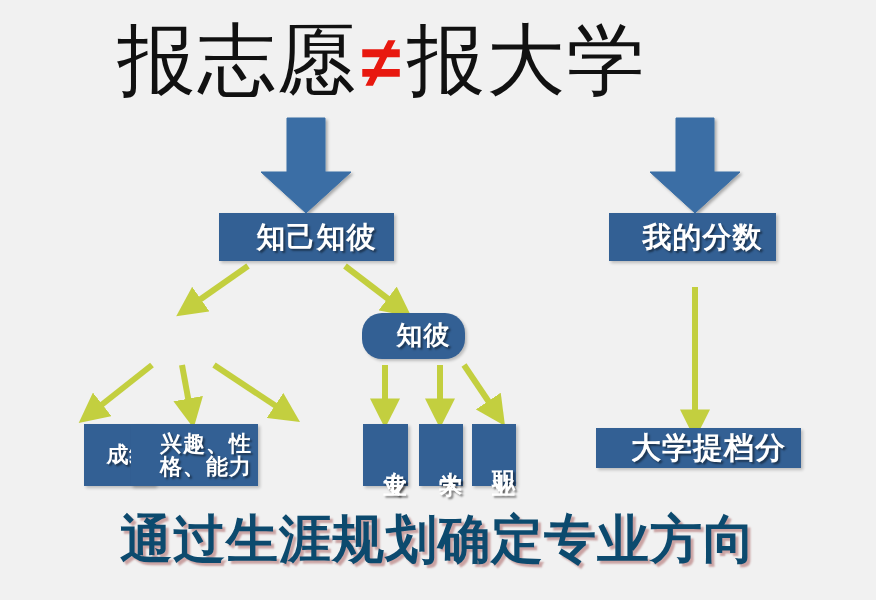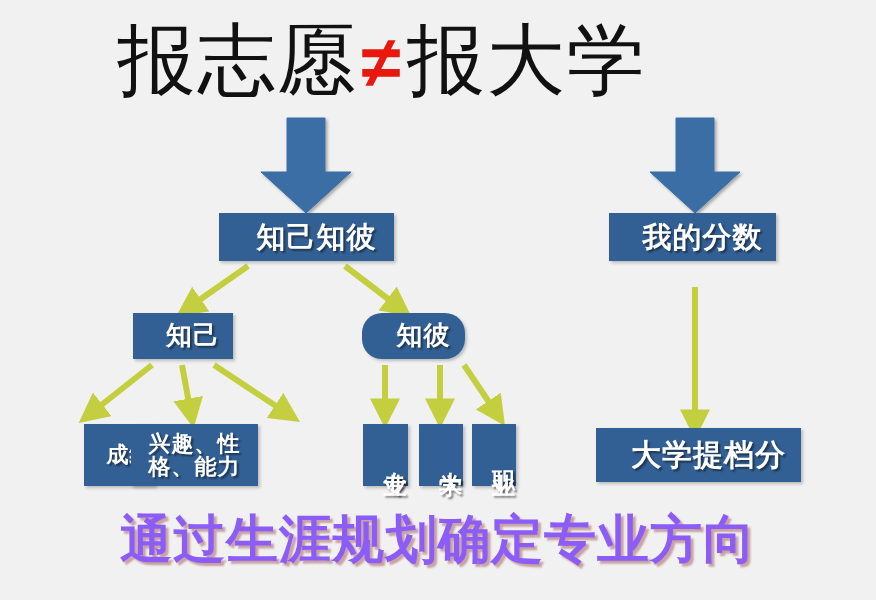--- a/index.html
+++ b/index.html
@@ -80,21 +80,21 @@
   .banner {
     position: absolute;
     left: 0;
     top: 505px;
     width: 876px;
     text-align: center;
     white-space: nowrap;
     font-size: 52px;
     line-height: 68px;
     font-weight: 700;
-    color: #8b5cf6;
+    color: #0c4a6e;
     letter-spacing: 1px;
     text-shadow: 3px 3px 2px rgba(120,0,0,0.33);
   }
 </style>
 </head>
 <body>
 
 <div id="stage">
 
   <div class="title"><span>报志愿</span><span class="neq">≠</span><span>报大学</span></div>
@@ -140,50 +140,47 @@
   </svg>
 
   <div class="box lvl1" style="left:219px; top:213px; width:175px; height:48px;">
     <span>知己知彼</span>
   </div>
 
   <div class="box lvl1" style="left:609px; top:213px; width:167px; height:48px;">
     <span>我的分数</span>
   </div>
 
-  <div class="box lvl2" style="left:133px; top:313px; width:100px; height:46px;">
-    <span>知己</span>
-  </div>
 
   <div class="box lvl2" style="left:362px; top:313px; width:103px; height:46px;border-radius:20px;">
     <span>知彼</span>
   </div>
 
   <div class="box leaf" style="left:47px; top:424px; width:71px; height:62px;margin-left:37px;">
     <span>成绩</span>
   </div>
 
-  <div class="box leaf" style="left:131px; top:424px; width:127px; height:62px; padding:0 6px;">
+  <div class="box leaf" style="left:131px; top:424px; width:127px; height:62px; padding:0 6px;text-align:right;">
     <span>兴趣、性格、能力</span>
   </div>
 
 
   <div class="box leaf-v" style="left:363px; top:424px; width:45px; height:62px;">
     <span>专业</span>
   </div>
 
   <div class="box leaf-v" style="left:419px; top:424px; width:44px; height:62px;">
     <span>大学</span>
   </div>
 
   <div class="box leaf-v" style="left:472px; top:424px; width:44px; height:62px;">
     <span>职业</span>
   </div>
 
-  <div class="box wide" style="left:596px; top:428px; width:205px; height:54px;">
+  <div class="box wide" style="left:596px; top:428px; width:205px; height:40px;">
     <span>大学提档分</span>
   </div>
 
   <div class="banner">
     <span>通过生涯规划确定专业方向</span>
   </div>
 
 </div>
 
 </body></html>

